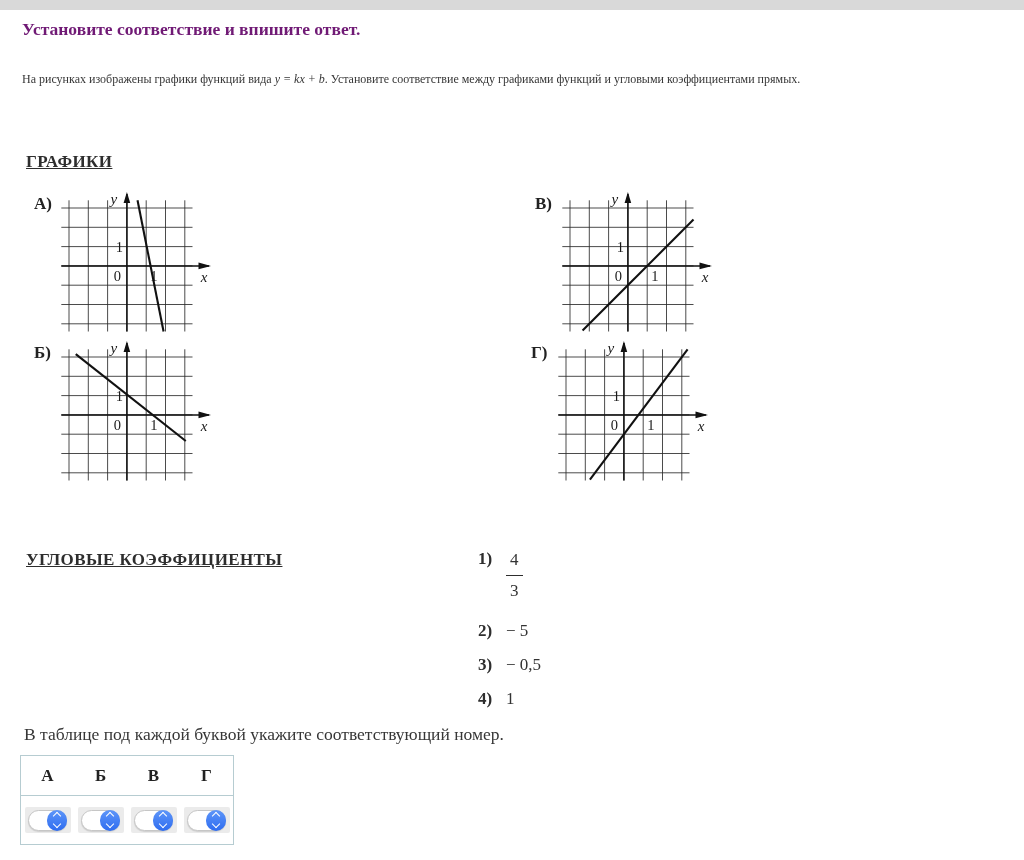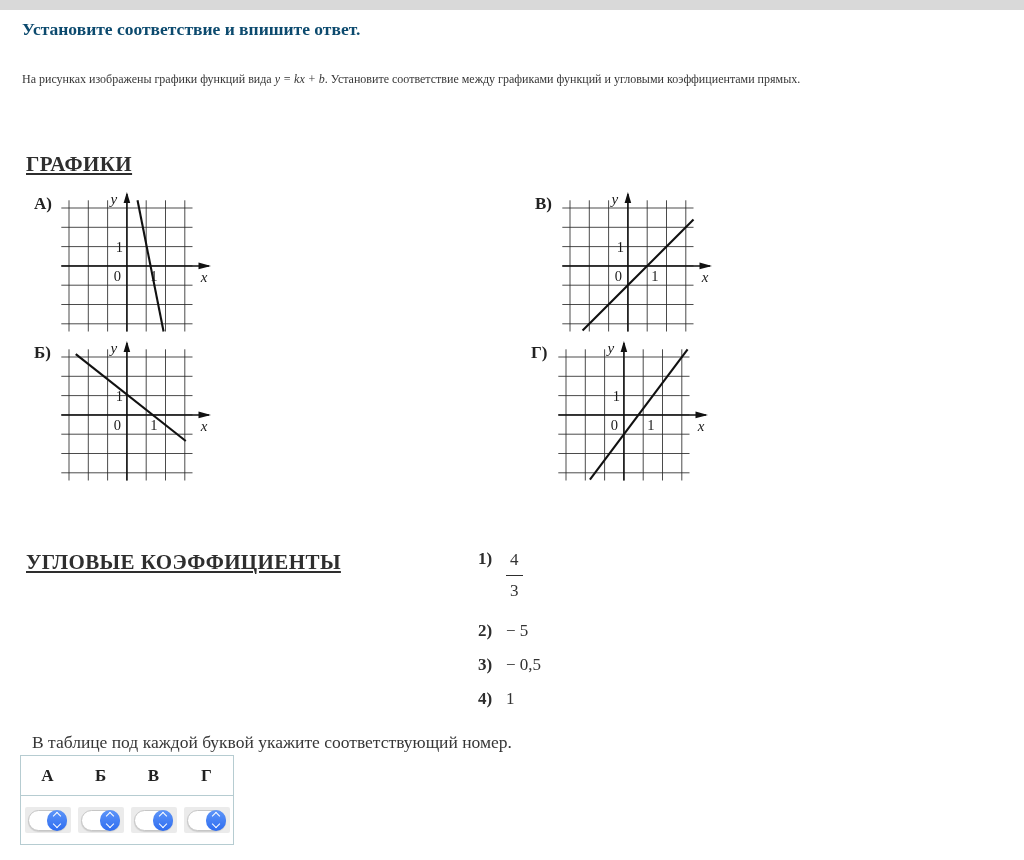--- a/index.html
+++ b/index.html
@@ -2,24 +2,24 @@
 <html><head>
 <meta charset="utf-8">
 <style>
   html,body{margin:0;padding:0;}
   body{
     width:1024px;height:860px;background:#ffffff;
     font-family:"Liberation Serif", serif;color:#363636;
     position:relative;overflow:hidden;
   }
   .top-bar{position:absolute;left:0;top:0;width:1024px;height:10px;background:#d9d9d9;}
-  .page-title{position:absolute;left:22px;top:19px;font-size:17.5px;font-weight:bold;color:#0c4a6e;}
+  .page-title{position:absolute;left:22px;top:19px;font-size:17.5px;font-weight:bold;color:#701a75;}
   .intro{position:absolute;left:22px;top:66px;width:985px;font-size:12px;line-height:26px;}
   .intro .formula{font-style:italic;}
-  .section-heading{position:absolute;font-weight:bold;font-size:21px;letter-spacing:0.4px;
+  .section-heading{position:absolute;font-weight:bold;font-size:17px;letter-spacing:0.4px;
     text-decoration:underline;color:#2e2e2e;}
   #graphs-heading{left:26px;top:152px;}
   #coeff-heading{left:26px;top:523px;margin-top:27px;}
 
   .graph-block{position:absolute;display:flex;align-items:flex-start;}
   .graph-label{font-weight:bold;font-size:17px;width:27px;padding-top:4px;color:#222;}
   .graph-svg{width:158px;height:148px;}
   .graph-svg svg .grid{stroke:#2b2b2b;stroke-width:0.85;}
   .graph-svg svg .axis{stroke:#111;stroke-width:1.5;}
   .graph-svg svg .fn{stroke:#111;stroke-width:2.1;}
@@ -200,21 +200,21 @@
   <div class="option-row" style="top:655px;">
     <span class="opt-label">3)</span>
     <span>− 0,5</span>
   </div>
   <div class="option-row" style="top:689px;">
     <span class="opt-label">4)</span>
     <span>1</span>
   </div>
 </div>
 
-<p class="instruction" style="margin:12px;">В таблице под каждой буквой укажите соответствующий номер.</p>
+<p class="instruction" style="margin:4px;">В таблице под каждой буквой укажите соответствующий номер.</p>
 
 <div class="answer-table">
   <div class="at-head">
     <div class="at-th">А</div>
     <div class="at-th">Б</div>
     <div class="at-th">В</div>
     <div class="at-th">Г</div>
   </div>
   <div class="at-body">
     <div class="at-td">

